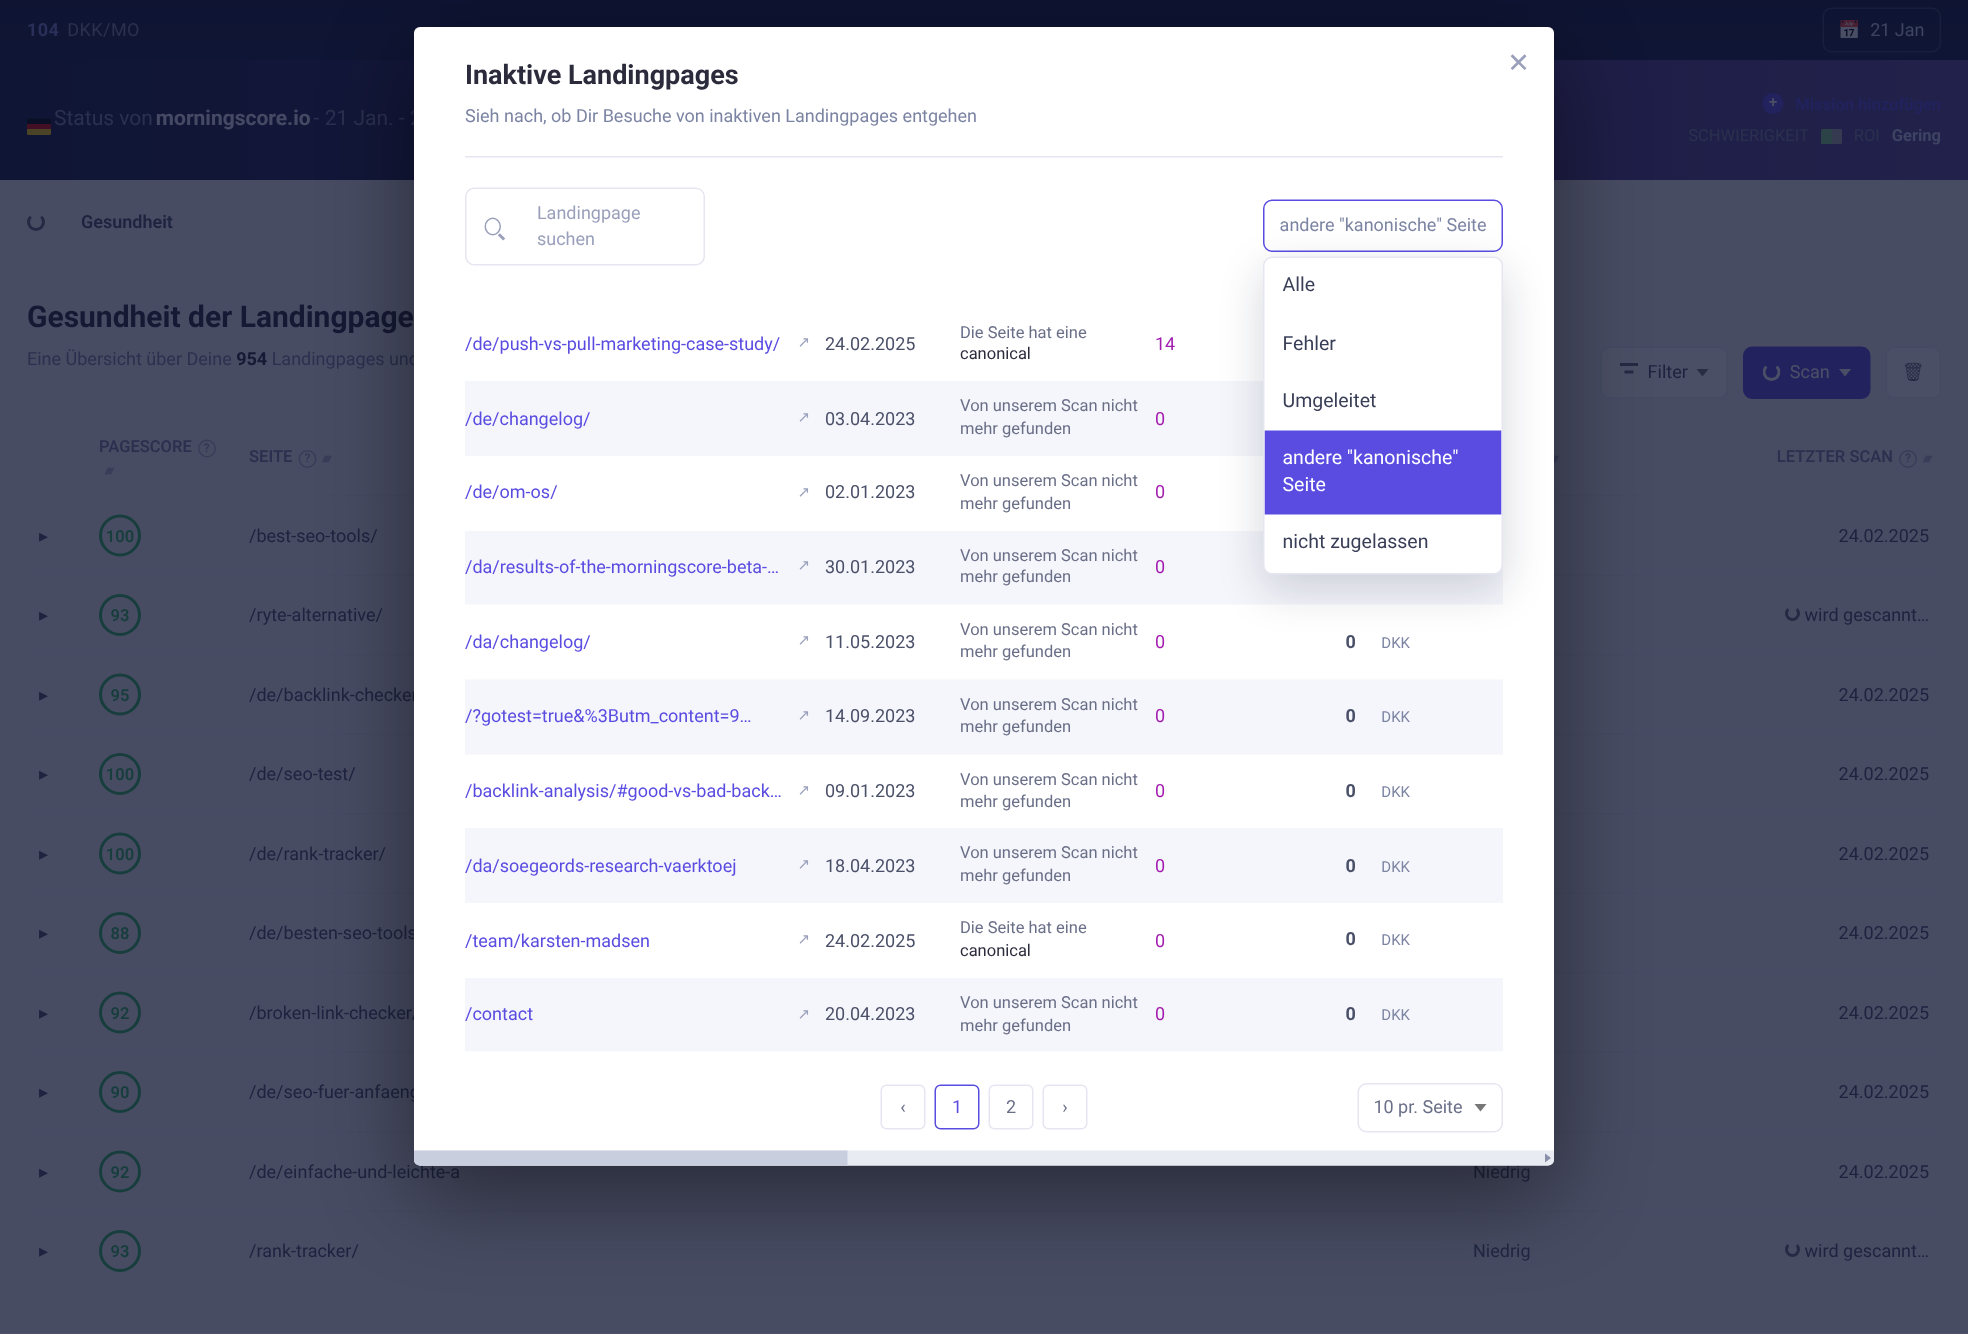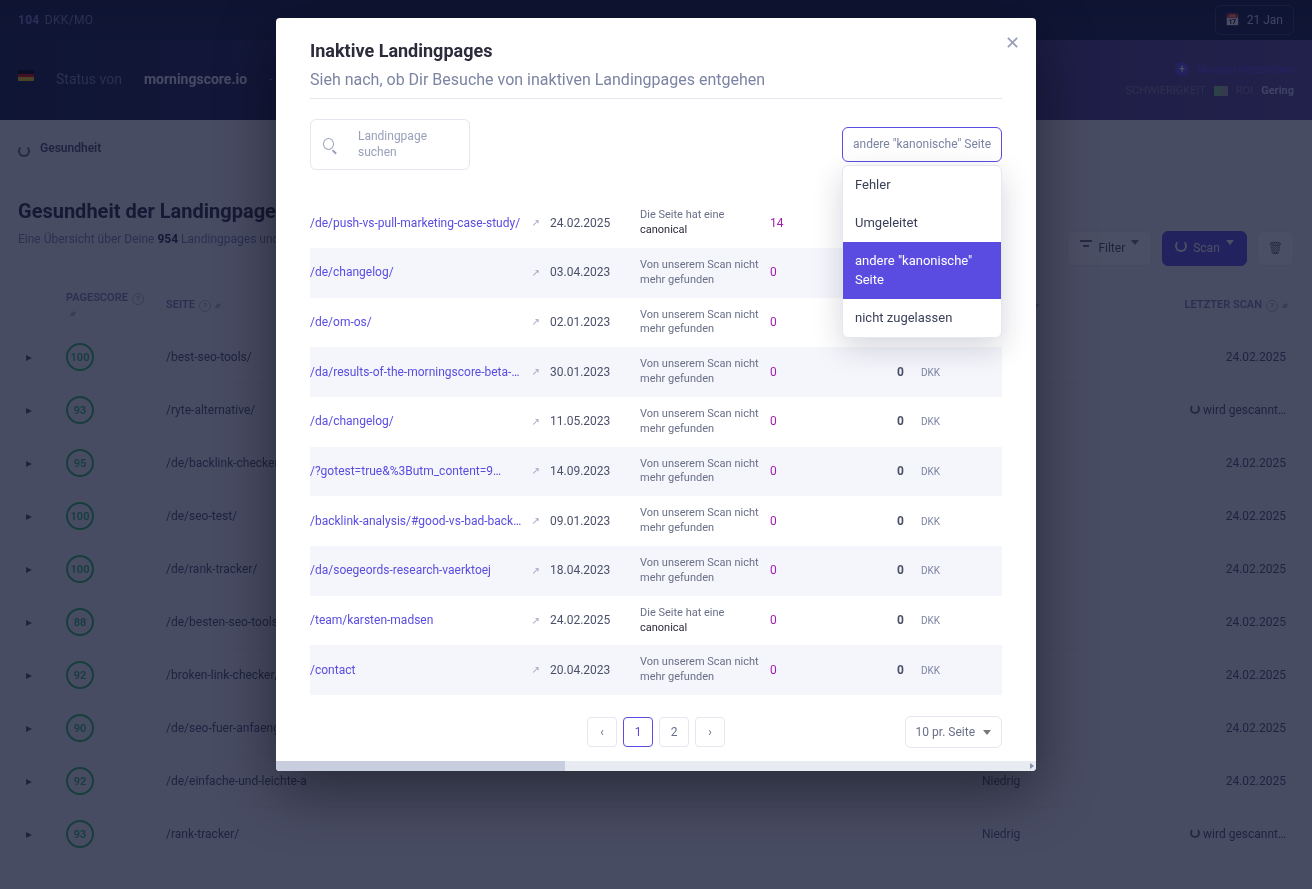--- a/index.html
+++ b/index.html
@@ -30,33 +30,33 @@
   .overlay{
     position:absolute;inset:0;background:rgba(15,20,50,.75);z-index:5;
   }
   
   .page{position:absolute;inset:0;display:flex;flex-direction:column;}
   .topbar{height:40px;display:flex;align-items:center;padding:0 18px;justify-content:space-between;background:linear-gradient(180deg,var(--bg) 0%,var(--bg2) 100%);}
   .topbar .left{color:#7a81c9;font-weight:700;letter-spacing:.3px}
   .topbar .left .cur{font-weight:400;color:var(--muted);margin-left:2px}
   .date-pill{border:1px solid var(--border-dark);border-radius:6px;padding:6px 10px;color:#c9cff2;display:flex;gap:6px;align-items:center;font-size:12px}
   .status-row{height:80px;display:flex;align-items:center;justify-content:space-between;padding:0 18px;background:linear-gradient(90deg,var(--bg2) 0%,var(--grad) 60%,#5b4997 100%);color:var(--muted)}
-  .status-left{display:flex;align-items:flex-start;gap:22px;font-size:14px}
+  .status-left{display:flex;align-items:flex-end;gap:2px;font-size:14px}
   .status-left b{color:#e7e8f6}
   .flag{width:16px;height:11px;background:linear-gradient(180deg,#000 0 33%,#dd0000 33% 66%,#ffce00 66% 100%);border-radius:1px}
   .metrics{display:flex;flex-direction:column;gap:6px;align-items:flex-end}
   .metrics .row{display:flex;align-items:center;gap:8px;font-size:11px}
   .metrics .bars{width:14px;height:10px;background:linear-gradient(90deg,#7fcf82 0 50%,#aaaaaa 50% 100%);border-radius:1px}
   .content{flex:1;background:#f2f3f8;padding:20px 18px;overflow:hidden}
-  .heading{display:flex;align-items:flex-end;gap:10px;color:#2b2b3c}
+  .heading{display:flex;align-items:center;gap:24px;color:#2b2b3c}
   .heading h2{margin:0;font-size:20px;font-weight:700;color:#2b2b3c}
   .sub{margin-top:6px;font-size:12px;color:#7c84a3}
   .sub b{color:#2b2b3c}
   .toolbar{display:flex;justify-content:flex-end;gap:10px;margin:6px 0 14px}
-  .btn{display:inline-flex;gap:6px;border:1px solid var(--border);background:#fff;border-radius:6px;padding:8px 12px;font-size:12px;color:#4a4f6a}
+  .btn{display:inline-flex;align-items:center;gap:6px;border:1px solid var(--border);background:#fff;border-radius:6px;padding:8px 12px;font-size:12px;color:#4a4f6a}
   .btn.purple{background:var(--purple);border-color:var(--purple);color:#fff}
   .btn.purple .chev{border-top-color:#fff}
   .chev{width:0;height:0;border-left:4px solid transparent;border-right:4px solid transparent;border-top:5px solid #777}
   .trash-btn{border:1px solid var(--border);background:#fff;border-radius:6px;padding:8px 10px;color:#6a6a7a}
   .bg-table{width:100%;border-collapse:collapse;font-size:12px}
   .bg-table th{text-align:left;color:var(--muted);font-weight:600;padding:10px 8px;font-size:11px}
   .bg-table td{padding:12px 8px;color:#4b5069;border-top:1px solid #e9ebf3}
   .expand{color:#6a6a7a}
   .score{display:inline-flex;align-items:center;justify-content:center;width:28px;height:28px;border:2px solid var(--green);border-radius:50%;color:var(--green);font-weight:600;font-size:11px}
   .path{color:#4b5069;font-size:12px}
@@ -70,21 +70,21 @@
 
   
   .modal{
     position:absolute;top:18px;left:50%;transform:translateX(-50%);
     width:760px;max-height:830px;background:#fff;border-radius:4px;z-index:10;
     box-shadow:0 20px 60px rgba(0,0,0,.45);
     padding:20px 34px 16px;display:flex;flex-direction:column;color:var(--text);
   }
   .modal .close{position:absolute;top:16px;right:16px;font-size:18px;color:#9aa0bb;cursor:pointer;line-height:1}
   .modal h2{margin:0 0 6px;font-size:18px;font-weight:700;color:#2b2b3c}
-  .modal .desc{font-size:16px;color:#7c84a3;margin-bottom:6px}
+  .modal .desc{font-size:12px;color:#7c84a3;margin-bottom:18px}
   .modal .hr{height:1px;background:var(--border);margin:0 0 20px}
   .modal-controls{display:flex;justify-content:space-between;align-items:center;margin-bottom:28px;position:relative}
   .search{display:flex;align-items:center;gap:24px;border:1px solid var(--border);border-radius:6px;padding:8px 12px;width:160px;color:#9aa0bb;font-size:12px}
   .search .mag{width:12px;height:12px;border:1.5px solid #9aa0bb;border-radius:50%;position:relative}
   .search .mag::after{content:"";position:absolute;width:5px;height:1.5px;background:#9aa0bb;transform:rotate(45deg);bottom:-3px;right:-4px}
   .select-wrap{position:relative}
   .select{border:1px solid var(--purple);color:#7c84a3;border-radius:6px;padding:8px 10px;font-size:12px;min-width:118px}
   .dropdown{
     position:absolute;right:0;top:38px;width:160px;background:#fff;border:1px solid var(--border);border-radius:6px;box-shadow:0 10px 30px rgba(20,25,60,.18);overflow:hidden;z-index:20;
   }
@@ -283,20 +283,21 @@
   <div class="modal-controls">
     <div class="search">
       <span class="mag"></span>
       <span>Landingpage suchen</span>
     </div>
     <div class="select-wrap">
       <div class="select">
         <span>andere "kanonische" Seite</span>
       </div>
       <div class="dropdown" id="dropdown">
+          <div class="item">Alle</div>
           <div class="item">Fehler</div>
           <div class="item">Umgeleitet</div>
           <div class="item active">andere "kanonische" Seite</div>
           <div class="item">nicht zugelassen</div>
         </div>
     </div>
   </div>
 
   <div class="mtable">
     <div id="mrows">

